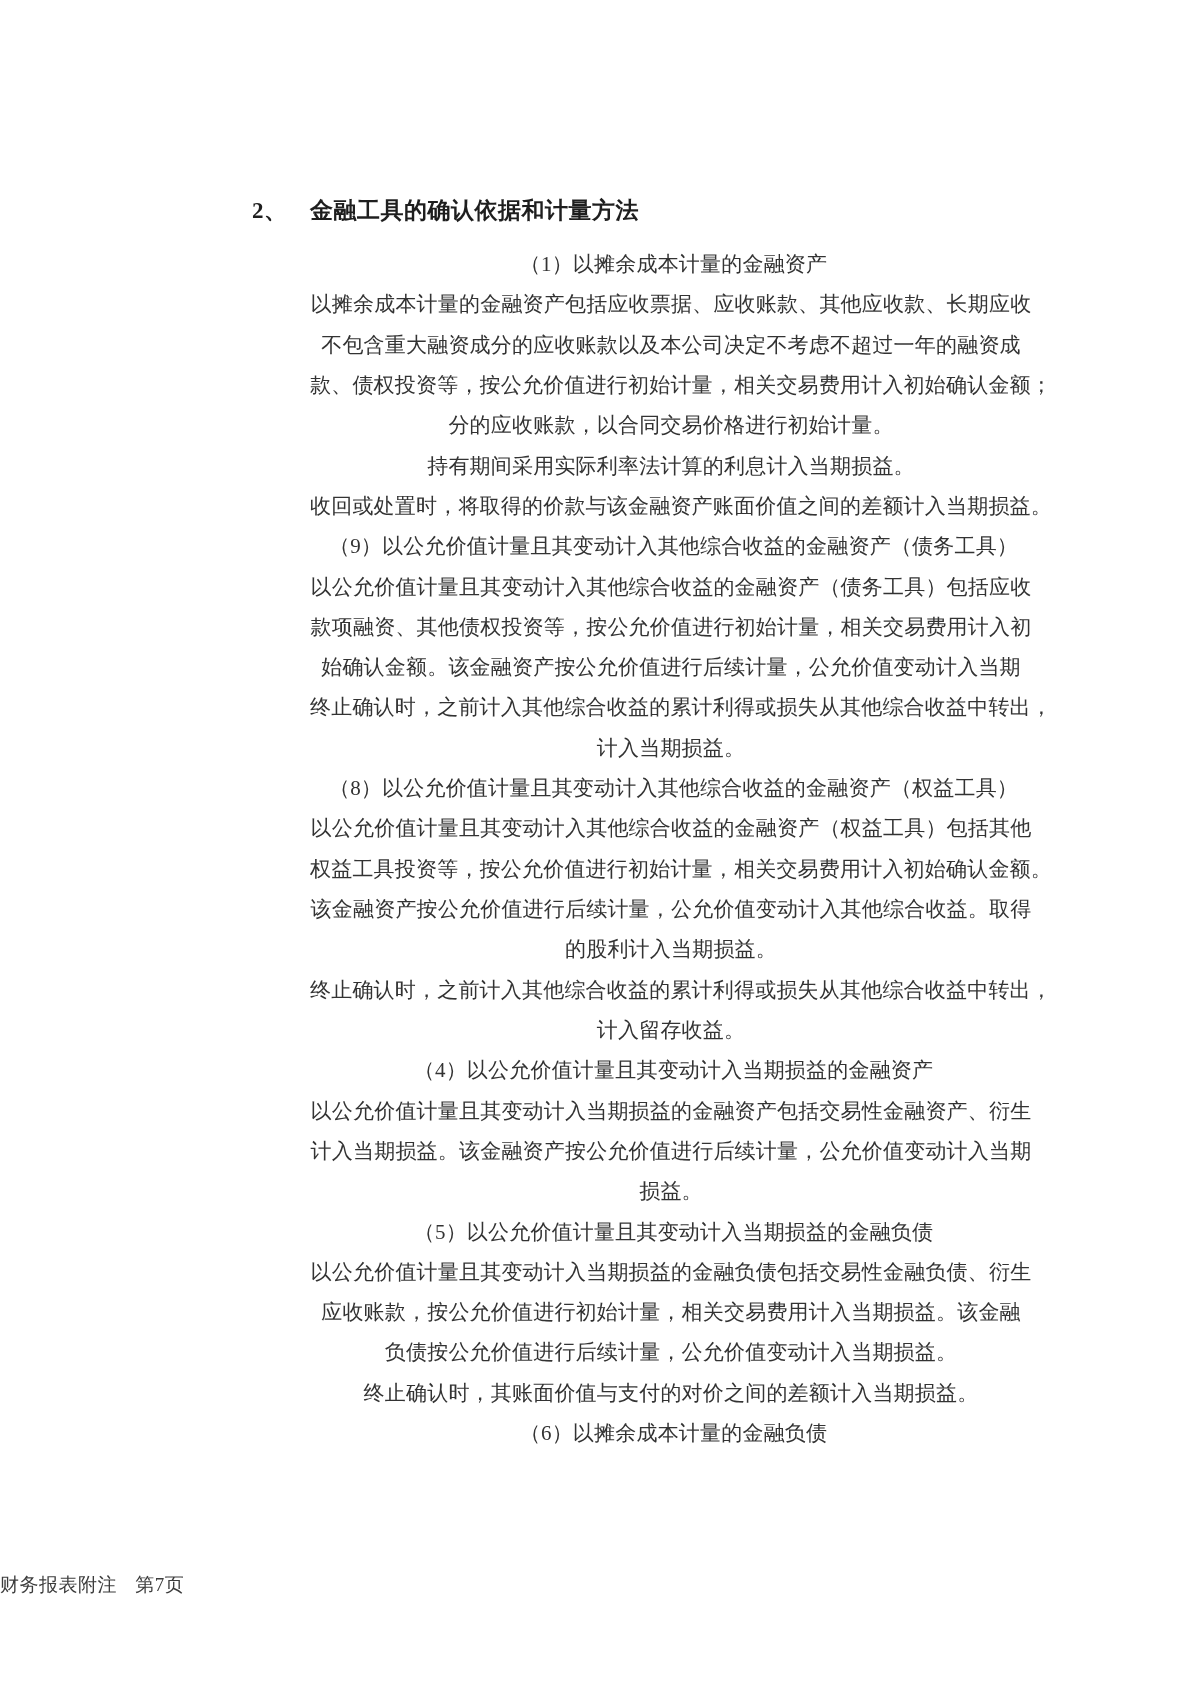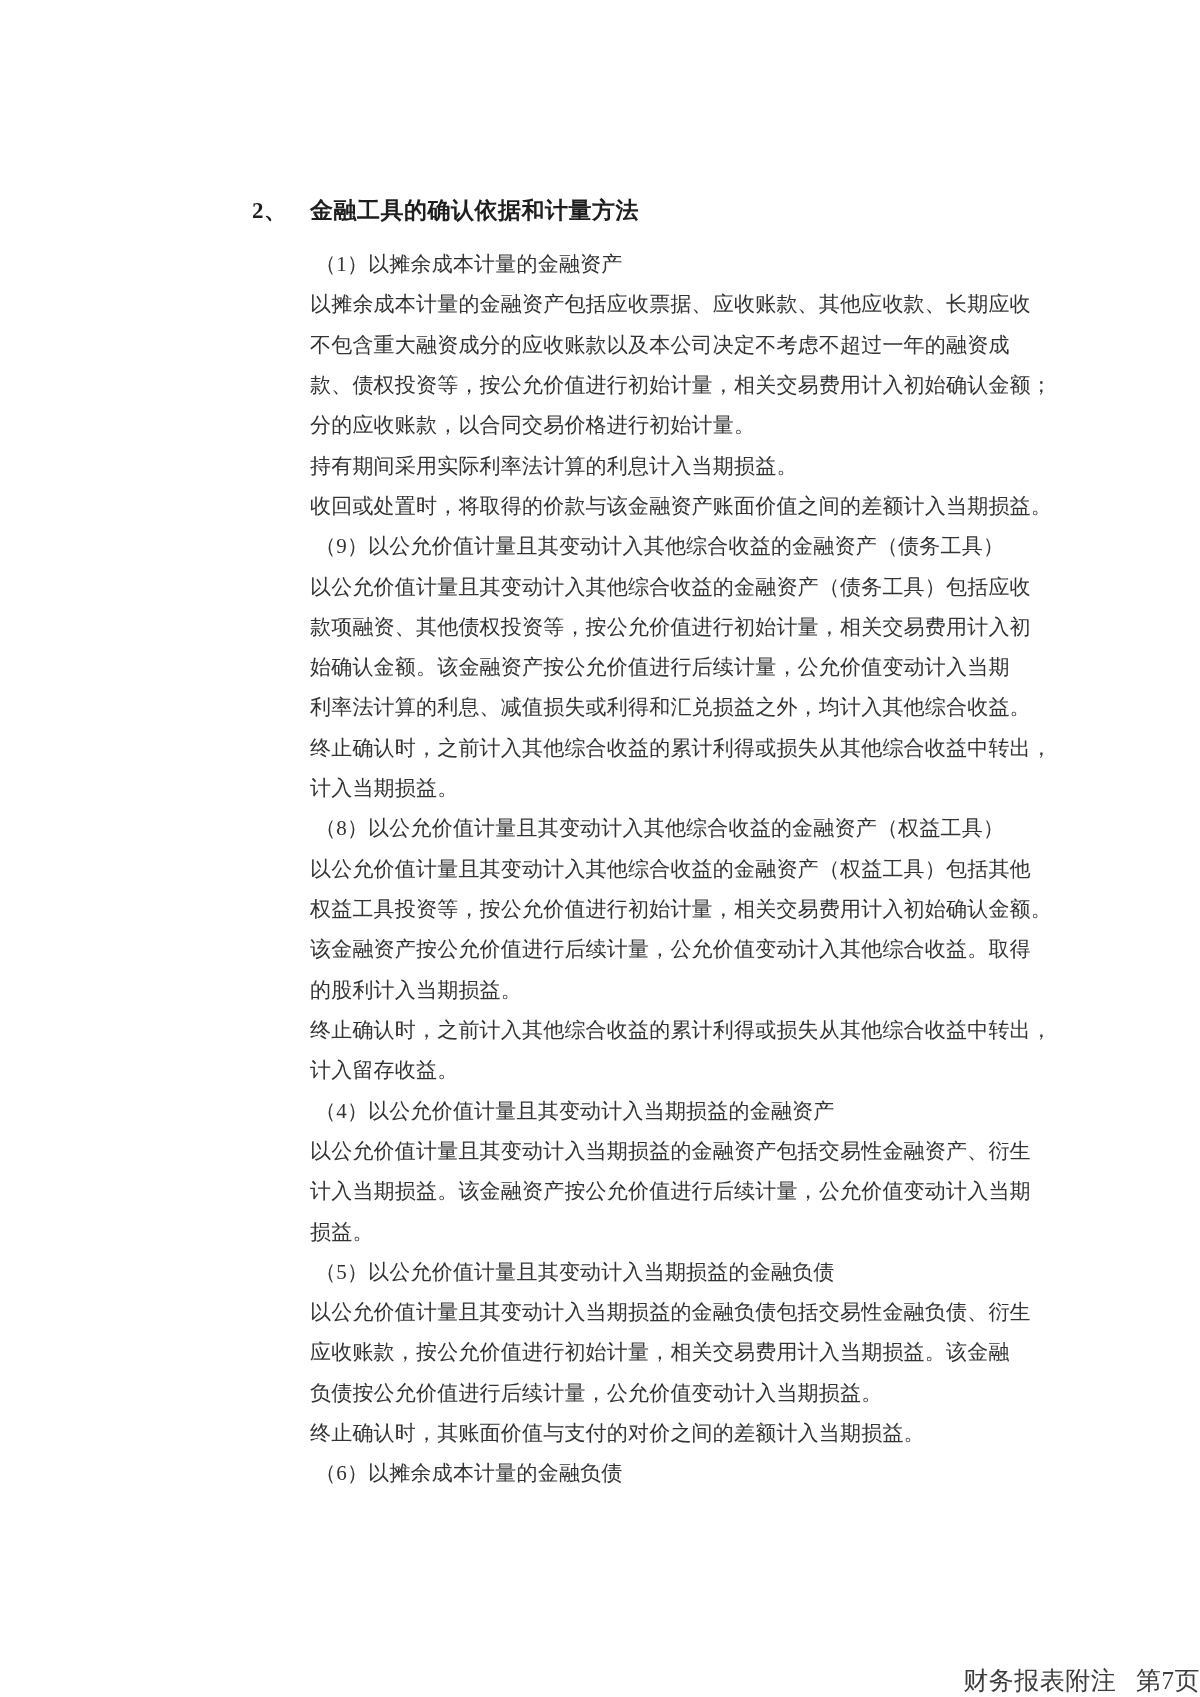--- a/index.html
+++ b/index.html
@@ -37,31 +37,32 @@
     left: -58px;
     top: 0;
   }
   .line {
     height: 40.32px;
     line-height: 40.32px;
     font-size: 21px;
     letter-spacing: 0.2px;
     white-space: nowrap;
     color: #333333;
+    text-align: center;
   }
   .line.item {
     padding-left: 5px;
   }
   .footer {
     position: absolute;
     left: 0;
-    top: 1664px;
+    top: 1572px;
     width: 100%;
-    text-align: right;
-    font-size: 25px;
+    text-align: left;
+    font-size: 19px;
     letter-spacing: 0.5px;
     color: #3c3c3c;
   }
   .footer .page-num {
     margin-left: 13px;
   }
 </style>
 </head>
 <body>
 
@@ -76,21 +77,20 @@
         <div class="line">以摊余成本计量的金融资产包括应收票据、应收账款、其他应收款、长期应收</div>
         <div class="line">不包含重大融资成分的应收账款以及本公司决定不考虑不超过一年的融资成</div>
         <div class="line">款、债权投资等，按公允价值进行初始计量，相关交易费用计入初始确认金额；</div>
         <div class="line">分的应收账款，以合同交易价格进行初始计量。</div>
         <div class="line">持有期间采用实际利率法计算的利息计入当期损益。</div>
         <div class="line">收回或处置时，将取得的价款与该金融资产账面价值之间的差额计入当期损益。</div>
         <div class="line item">（9）以公允价值计量且其变动计入其他综合收益的金融资产（债务工具）</div>
         <div class="line">以公允价值计量且其变动计入其他综合收益的金融资产（债务工具）包括应收</div>
         <div class="line">款项融资、其他债权投资等，按公允价值进行初始计量，相关交易费用计入初</div>
         <div class="line">始确认金额。该金融资产按公允价值进行后续计量，公允价值变动计入当期</div>
-        <div class="line">利率法计算的利息、减值损失或利得和汇兑损益之外，均计入其他综合收益。</div>
         <div class="line">终止确认时，之前计入其他综合收益的累计利得或损失从其他综合收益中转出，</div>
         <div class="line">计入当期损益。</div>
         <div class="line item">（8）以公允价值计量且其变动计入其他综合收益的金融资产（权益工具）</div>
         <div class="line">以公允价值计量且其变动计入其他综合收益的金融资产（权益工具）包括其他</div>
         <div class="line">权益工具投资等，按公允价值进行初始计量，相关交易费用计入初始确认金额。</div>
         <div class="line">该金融资产按公允价值进行后续计量，公允价值变动计入其他综合收益。取得</div>
         <div class="line">的股利计入当期损益。</div>
         <div class="line">终止确认时，之前计入其他综合收益的累计利得或损失从其他综合收益中转出，</div>
         <div class="line">计入留存收益。</div>
         <div class="line item">（4）以公允价值计量且其变动计入当期损益的金融资产</div>

